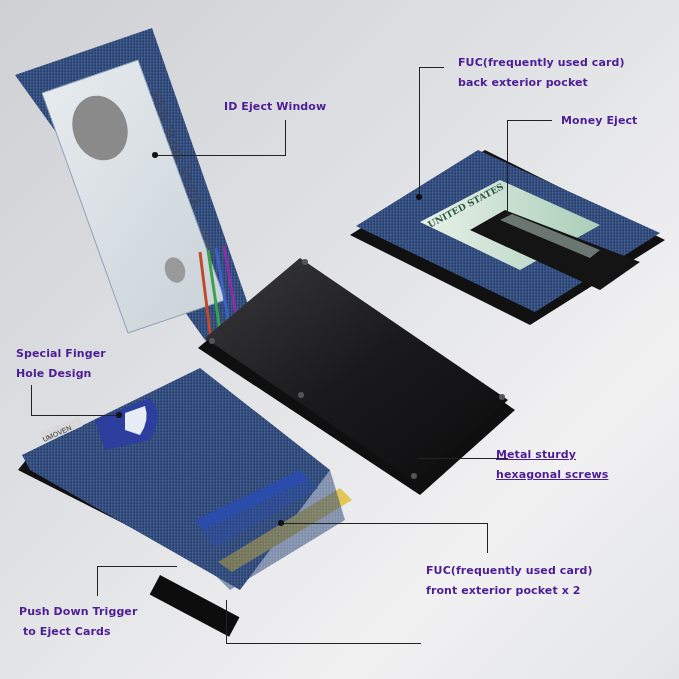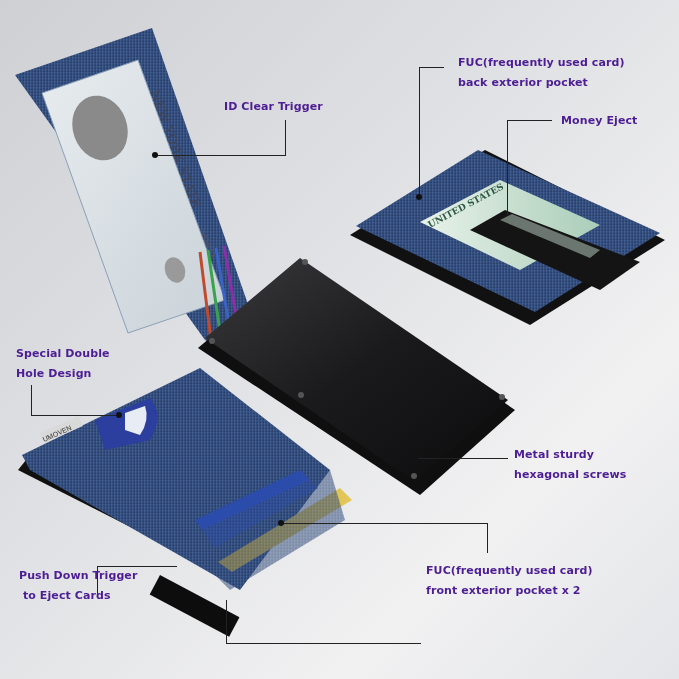--- a/index.html
+++ b/index.html
@@ -113,26 +113,26 @@
   <div class="line" style="left:280px;top:523px;width:208px;height:1px;"></div>
   <div class="line" style="left:487px;top:523px;width:1px;height:30px;"></div>
   <div class="dot" style="left:278px;top:520px;"></div>
 
   <div class="line" style="left:97px;top:566px;width:80px;height:1px;"></div>
   <div class="line" style="left:97px;top:566px;width:1px;height:30px;"></div>
 
   <div class="line" style="left:226px;top:600px;width:1px;height:43px;"></div>
   <div class="line" style="left:226px;top:643px;width:195px;height:1px;"></div>
 
-  <div class="label" style="left:224px;top:97px;">ID Clear Trigger</div>
+  <div class="label" style="left:224px;top:97px;">ID Eject Window</div>
   <div class="label" style="left:458px;top:53px;">FUC(frequently used card)
 back exterior pocket</div>
   <div class="label" style="left:561px;top:111px;">Money Eject</div>
-  <div class="label" style="left:16px;top:344px;">Special Double
+  <div class="label" style="left:16px;top:344px;">Special Finger
 Hole Design</div>
-  <div class="label" style="left:514px;top:445px;">Metal sturdy
+  <div class="label" style="left:496px;top:445px;text-decoration:underline;">Metal sturdy
 hexagonal screws</div>
   <div class="label" style="left:426px;top:561px;">FUC(frequently used card)
 front exterior pocket x 2</div>
-  <div class="label" style="left:19px;top:566px;">Push Down Trigger
+  <div class="label" style="left:19px;top:602px;">Push Down Trigger
  to Eject Cards</div>
 
 </div>
 
 </body></html>

